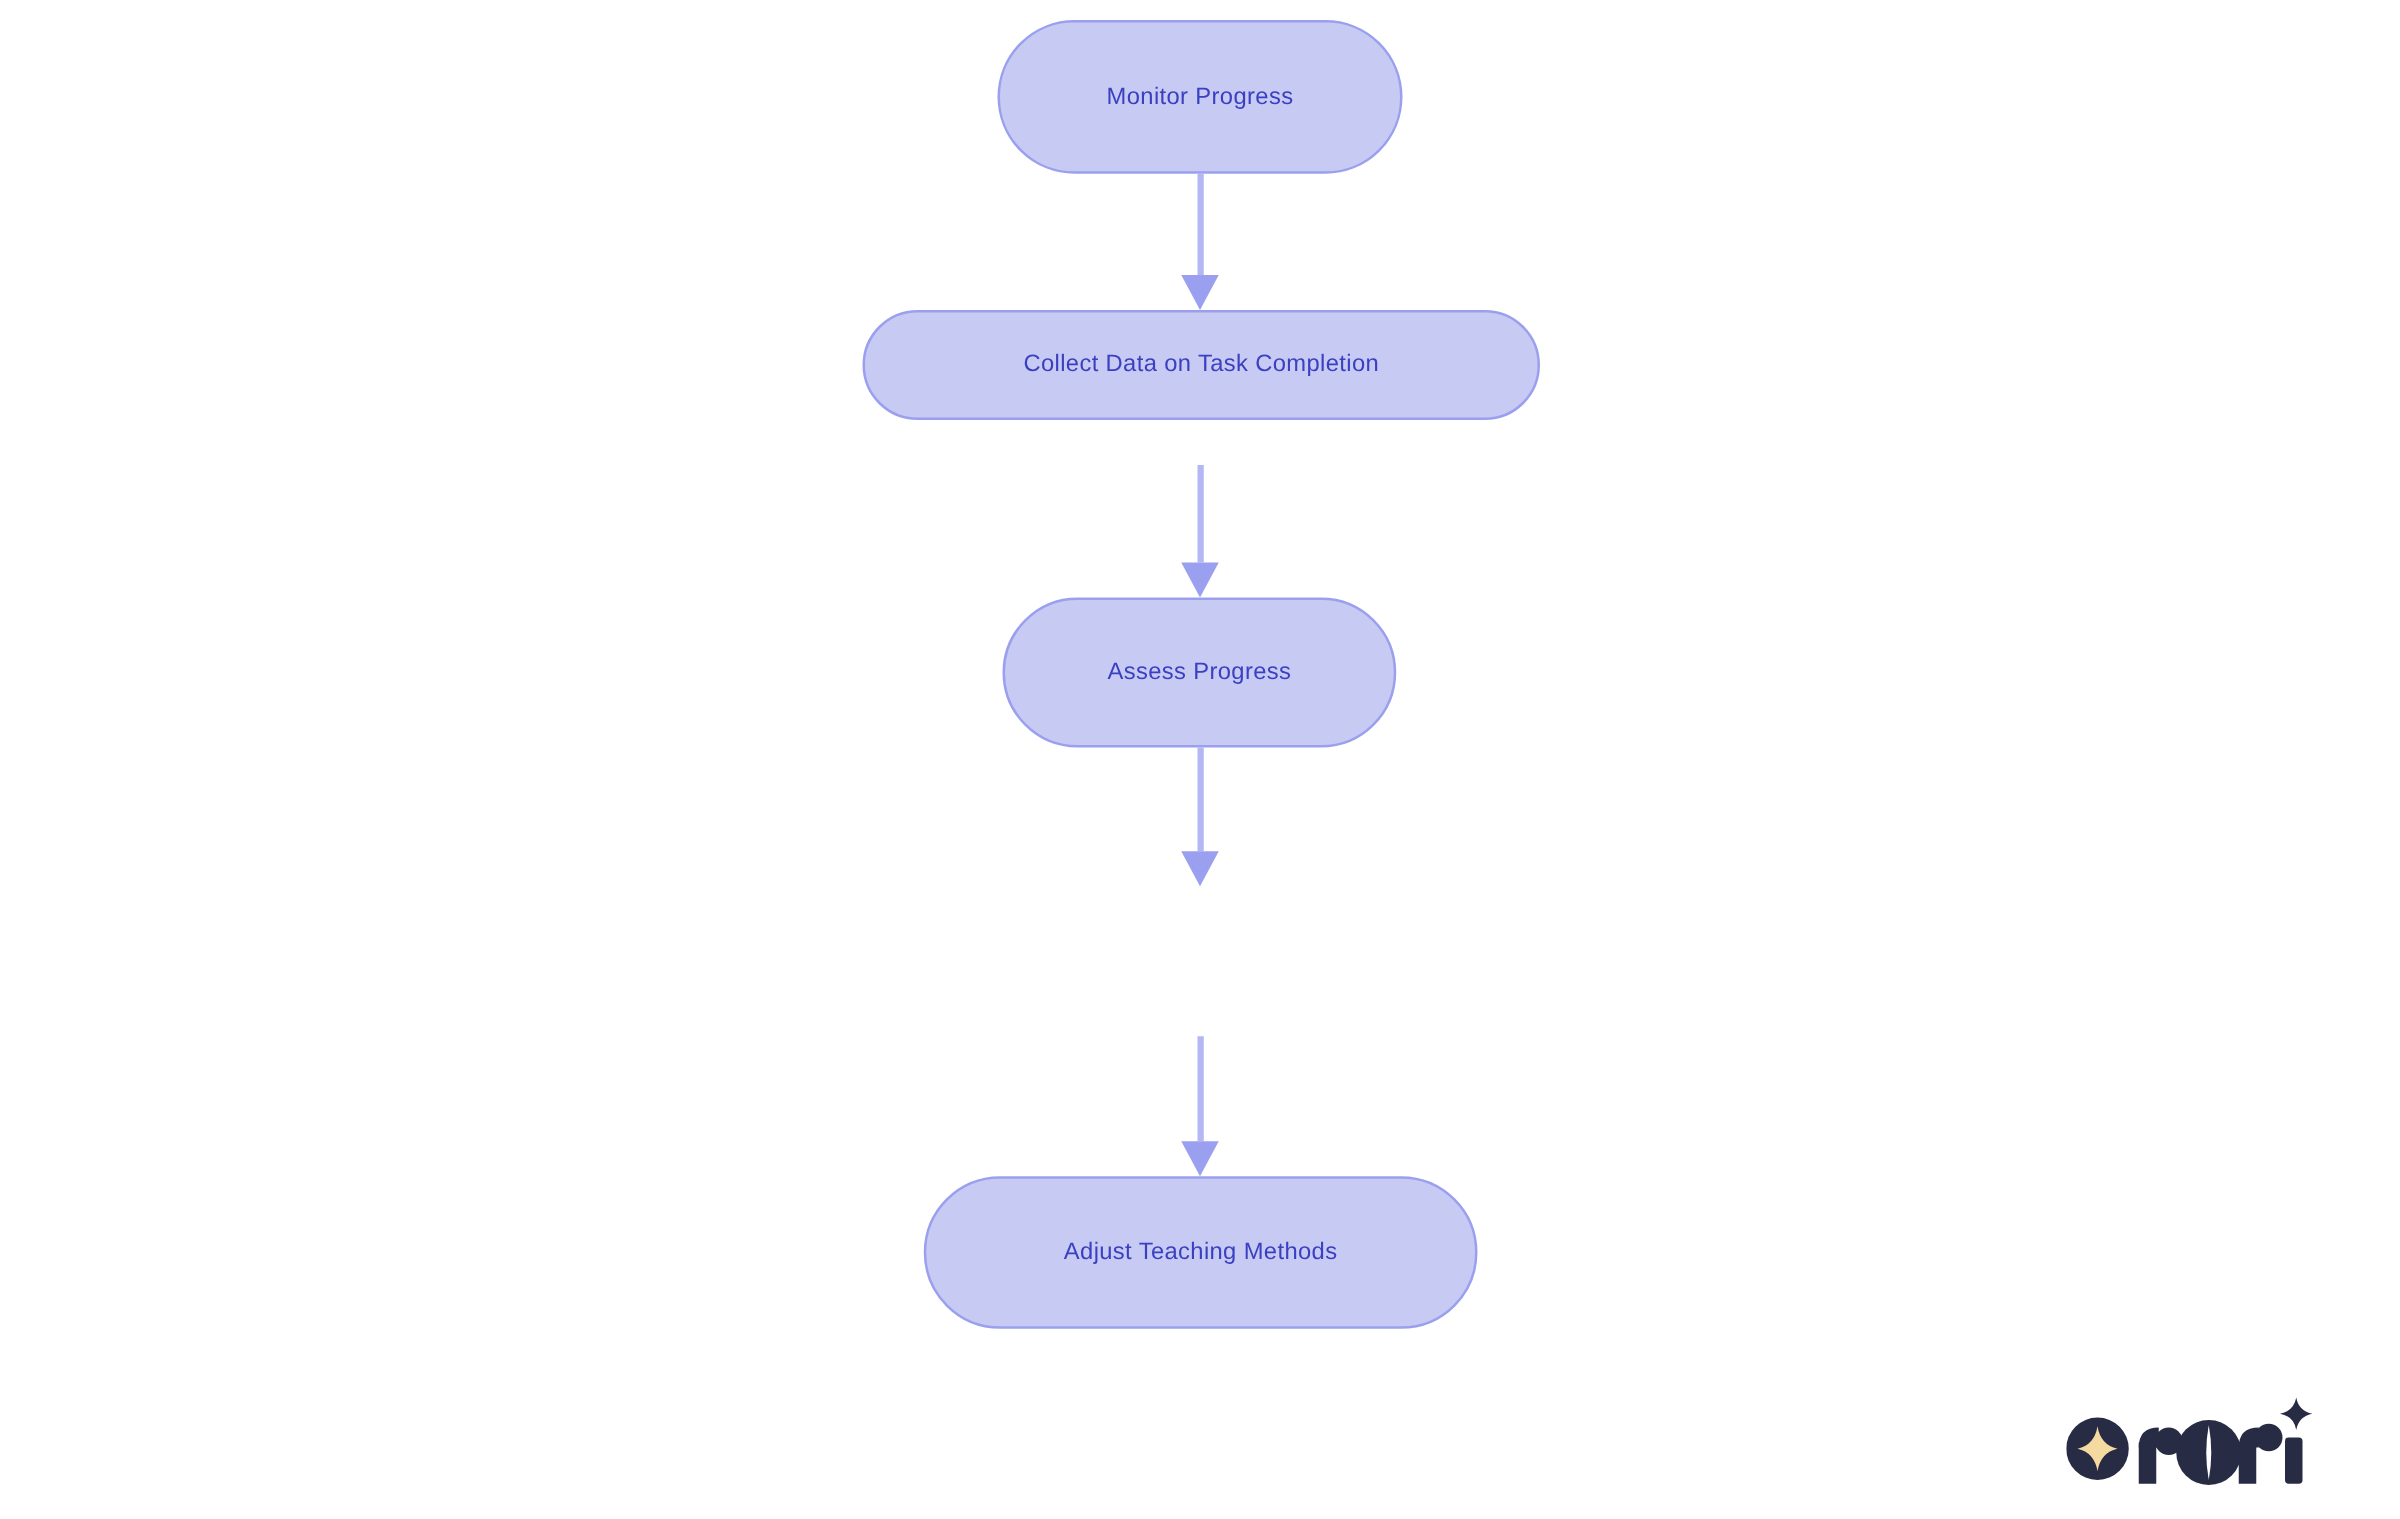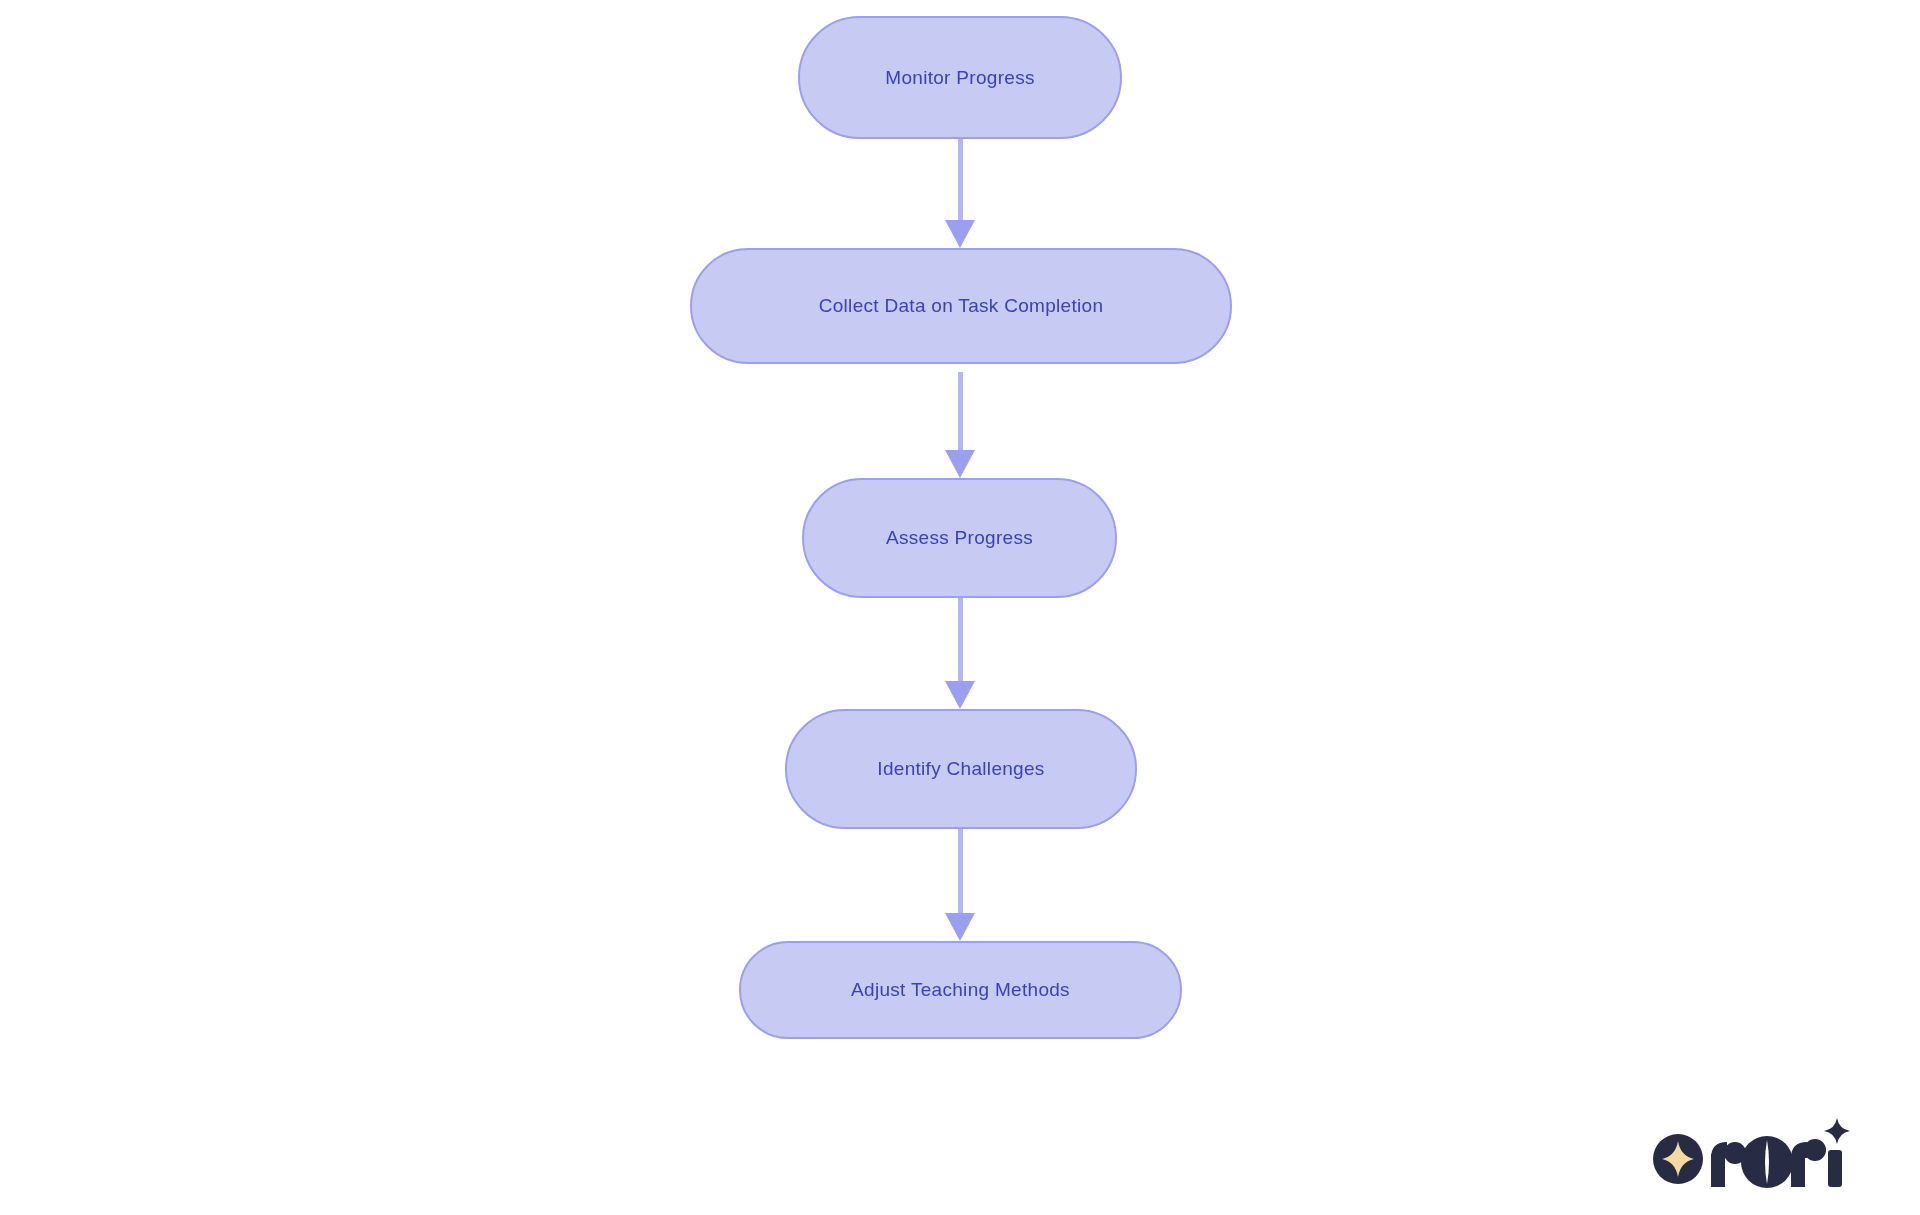--- a/index.html
+++ b/index.html
@@ -29,24 +29,24 @@
     display:flex;
     align-items:center;
     justify-content:center;
     color:var(--node-text);
     font-size:19px;
     font-weight:500;
     letter-spacing:0.3px;
     white-space:nowrap;
   }
   .flow-node.n0{left:798px;top:16px;width:324px;height:123px;}
-  .flow-node.n1{left:690px;top:248px;width:542px;height:116px;}
+  .flow-node.n1{left:690px;top:248px;width:542px;height:88px;}
   .flow-node.n2{left:802px;top:478px;width:315px;height:120px;}
   .flow-node.n3{left:785px;top:709px;width:352px;height:120px;}
-  .flow-node.n4{left:739px;top:941px;width:443px;height:98px;}
+  .flow-node.n4{left:739px;top:941px;width:443px;height:122px;}
   .flow-arrow{
     position:absolute;
     left:945px;
     width:30px;
     display:flex;
     flex-direction:column;
     align-items:center;
   }
   .flow-arrow.a0{top:139px;height:109px;}
   .flow-arrow.a1{top:372px;height:106px;}
@@ -94,23 +94,20 @@
 
   <div class="flow-node n2">
     <span>Assess Progress</span>
   </div>
 
   <div class="flow-arrow a2">
     <div class="shaft"></div>
     <div class="head"></div>
   </div>
 
-  <div class="flow-node n3">
-    <span>Identify Challenges</span>
-  </div>
 
   <div class="flow-arrow a3">
     <div class="shaft"></div>
     <div class="head"></div>
   </div>
 
   <div class="flow-node n4">
     <span>Adjust Teaching Methods</span>
   </div>
 

